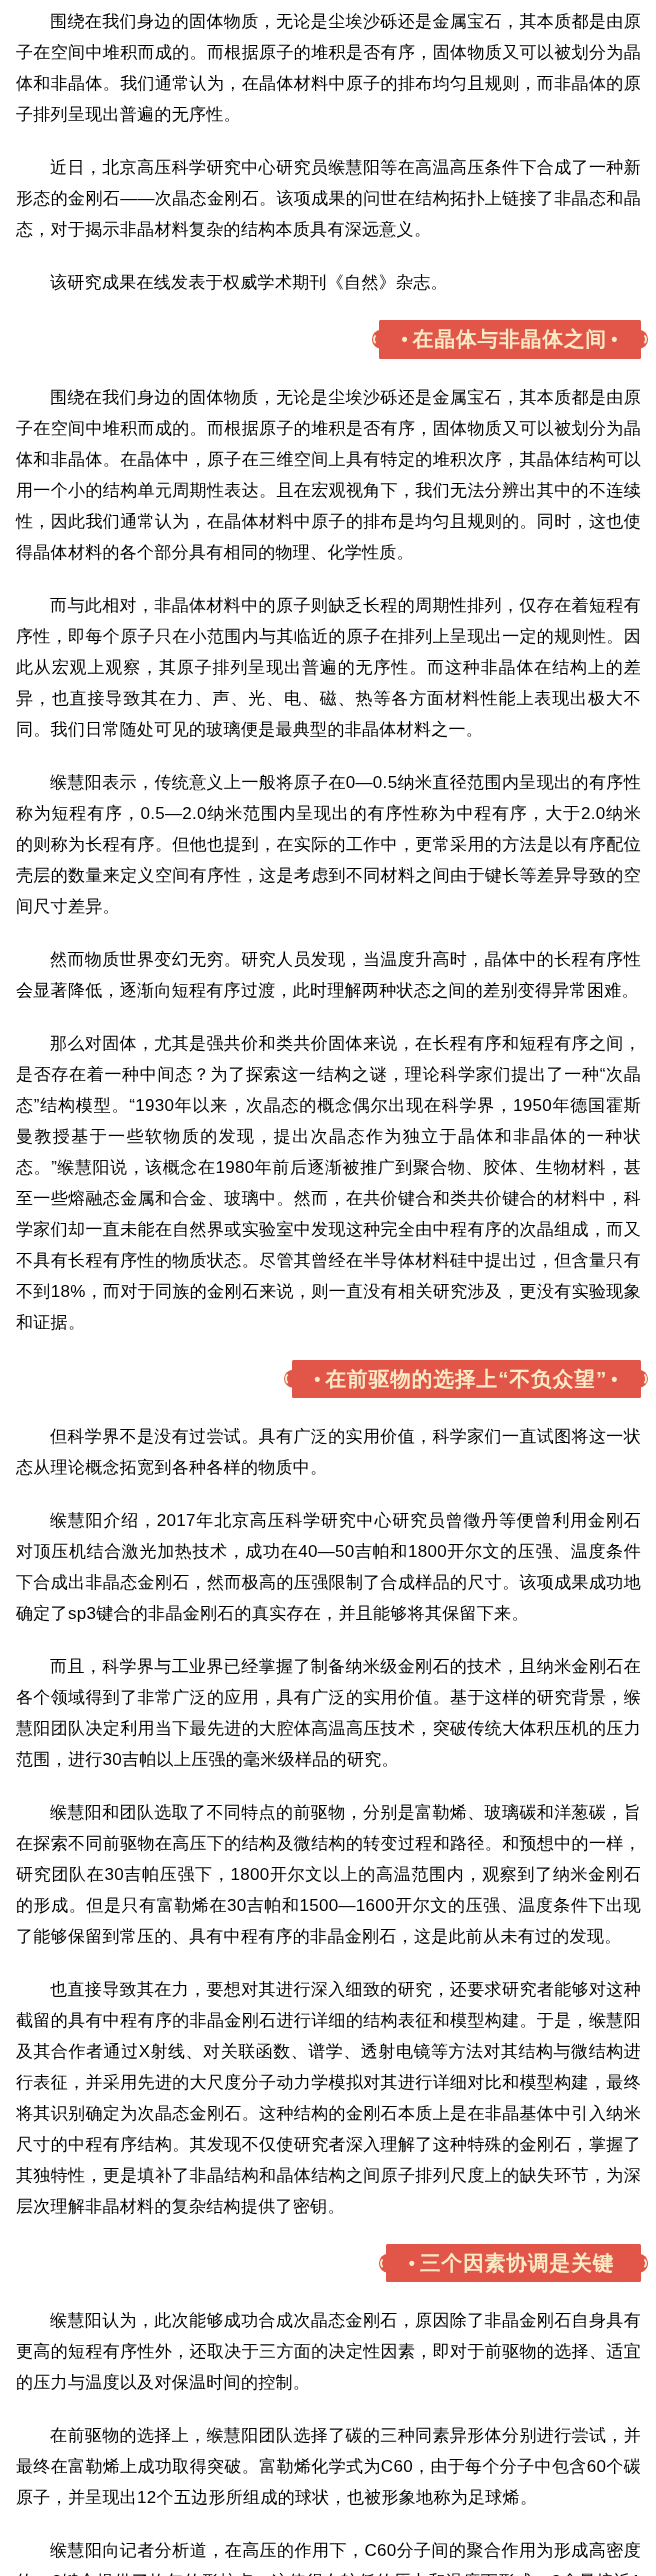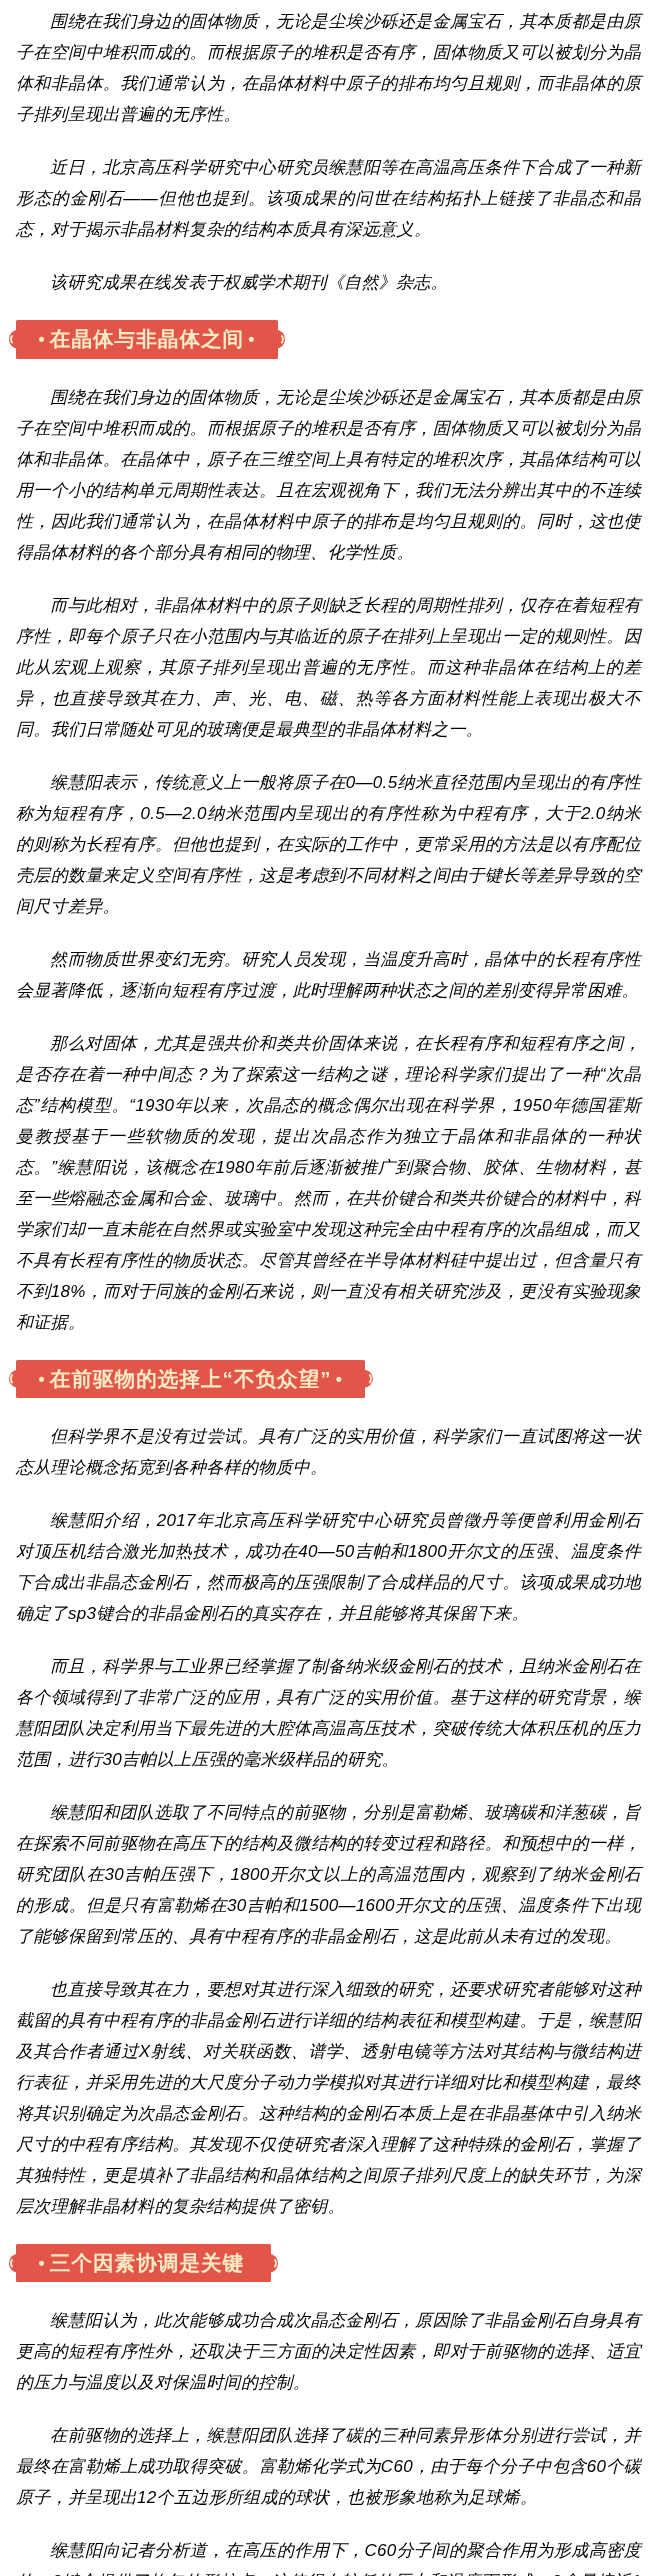--- a/index.html
+++ b/index.html
@@ -17,26 +17,25 @@
   }
   .para {
     margin: 0 0 22px 0;
     font-size: 17px;
     line-height: 31px;
     color: #000000;
     letter-spacing: 0.3px;
     text-align: justify;
     text-indent: 34px;
     word-break: break-all;
-    font-style: italic;
   }
   .badge-row {
     margin: 14.4px 0 23px 0;
     display: flex;
-    justify-content: flex-start;
+    justify-content: flex-end;
   }
   .badge {
     position: relative;
     background: #e15648;
     color: #faeac6;
     font-size: 20.6px;
     font-weight: bold;
     line-height: 23px;
     padding: 7.2px 18.5px;
     border-radius: 1.5px;
@@ -71,21 +70,21 @@
   }
   .bump.left::after  { border-left-color: #faeac6;  left: 1px; }
   .bump.right::after { border-right-color: #faeac6; right: 1px; }
 </style>
 </head>
 <body>
 
 <div class="page">
 
   <p class="para">围绕在我们身边的固体物质，无论是尘埃沙砾还是金属宝石，其本质都是由原子在空间中堆积而成的。而根据原子的堆积是否有序，固体物质又可以被划分为晶体和非晶体。我们通常认为，在晶体材料中原子的排布均匀且规则，而非晶体的原子排列呈现出普遍的无序性。</p>
-  <p class="para">近日，北京高压科学研究中心研究员缑慧阳等在高温高压条件下合成了一种新形态的金刚石——但他也提到。该项成果的问世在结构拓扑上链接了非晶态和晶态，对于揭示非晶材料复杂的结构本质具有深远意义。</p>
+  <p class="para">近日，北京高压科学研究中心研究员缑慧阳等在高温高压条件下合成了一种新形态的金刚石——次晶态金刚石。该项成果的问世在结构拓扑上链接了非晶态和晶态，对于揭示非晶材料复杂的结构本质具有深远意义。</p>
   <p class="para">该研究成果在线发表于权威学术期刊《自然》杂志。</p>
 
   <div class="badge-row">
     <div class="badge">
       <span class="bump left"></span>
       <span class="dot">•</span><span>在晶体与非晶体之间</span><span class="dot">•</span>
       <span class="bump right"></span>
     </div>
   </div>
 

